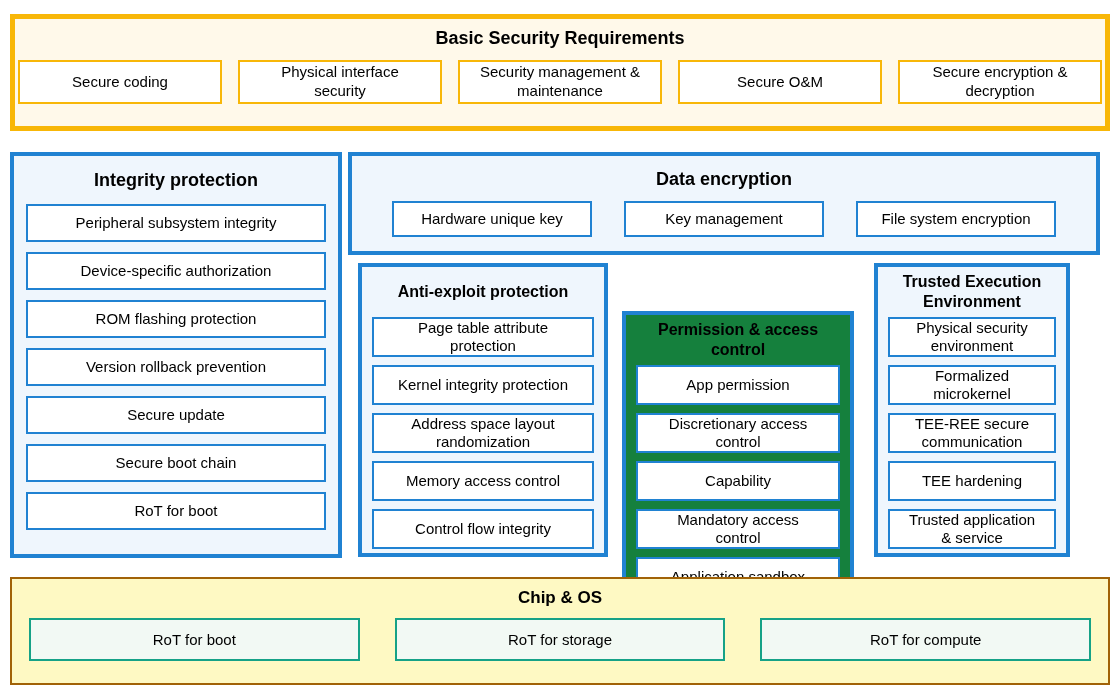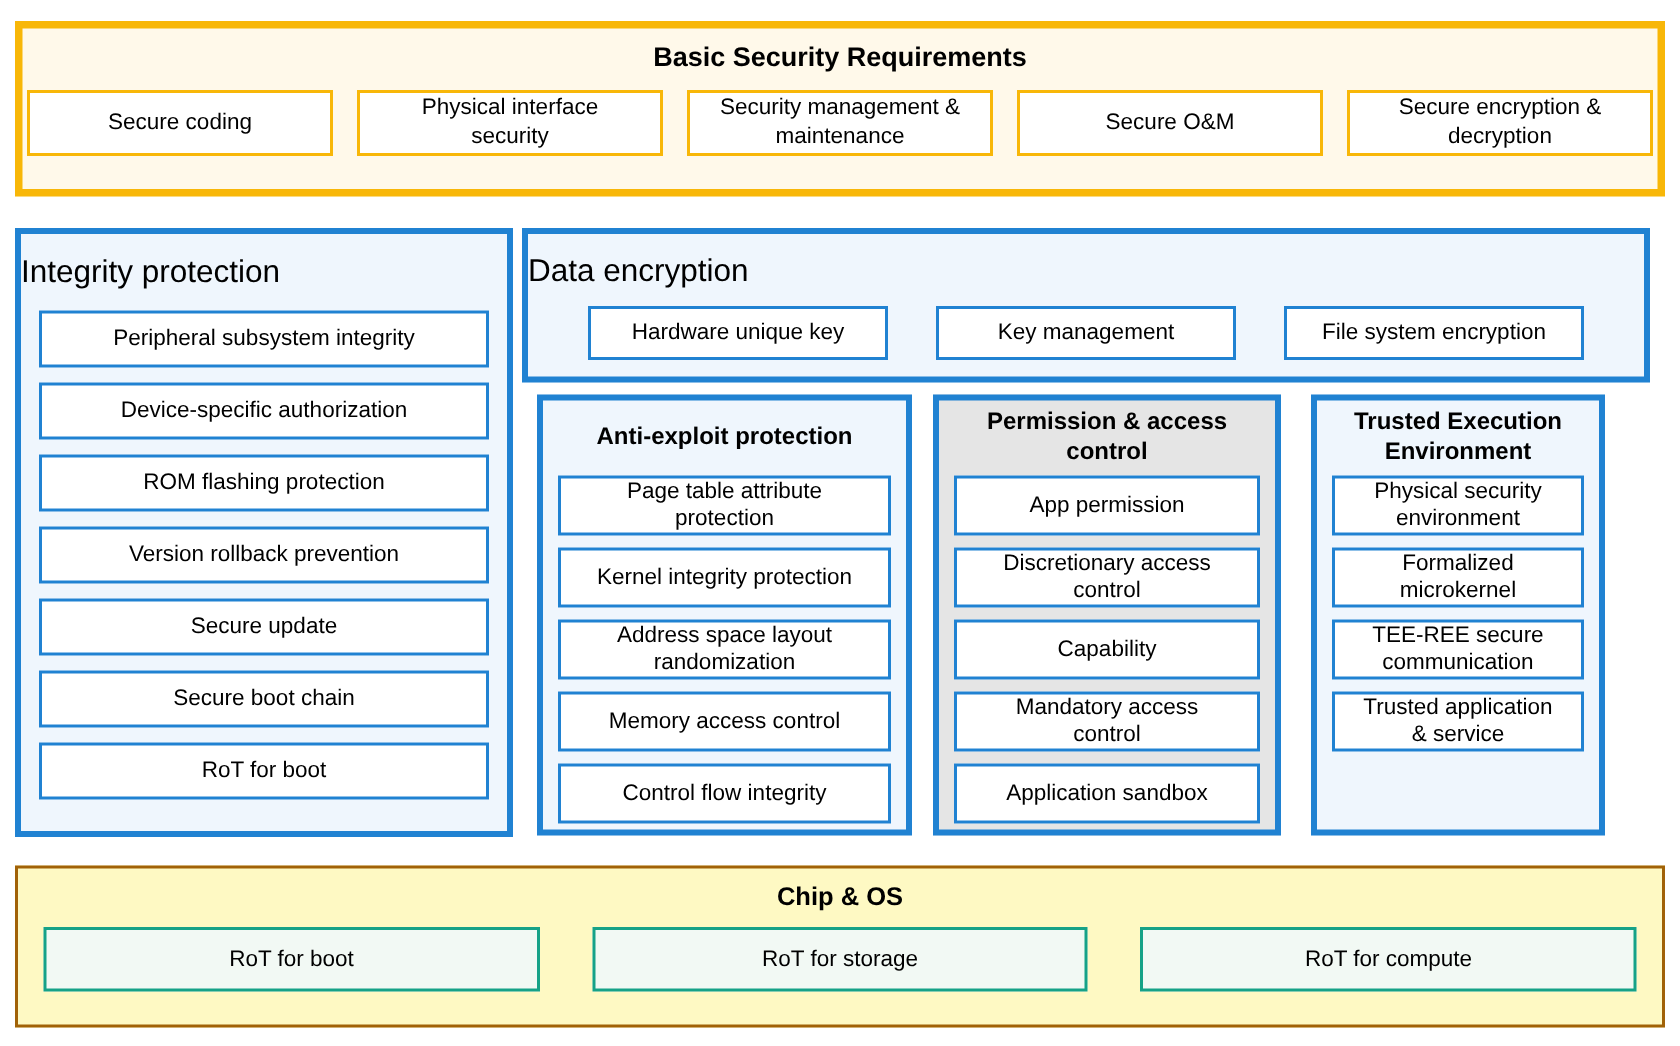--- a/index.html
+++ b/index.html
@@ -11,38 +11,38 @@
   
   #basic-panel{left:10px;top:14px;width:1100px;height:117px;border:5px solid #F8B708;background:#FFF9EA;}
   #basic-panel .panel-title{font-size:18px;font-weight:bold;text-align:center;margin:9px 0 11px;}
   #basic-row{display:flex;gap:16px;padding:0 3px;}
   .ybox{flex:1;height:44px;box-sizing:border-box;background:#ffffff;border:2px solid #F8B708;
         display:flex;align-items:center;justify-content:center;text-align:center;
         font-size:15px;line-height:1.25;padding:0 14px;}
 
   
   .blue-panel{border:4px solid #2082D2;background:#EFF6FD;}
-  .panel-title-blue{font-size:21px;font-weight:normal;}
+  .panel-title-blue{font-size:18px;font-weight:bold;text-align:center;}
   .bbox{box-sizing:border-box;background:#ffffff;border:2px solid #2082D2;
         display:flex;align-items:center;justify-content:center;text-align:center;
         font-size:15px;line-height:1.2;padding:0 16px;}
 
   #integrity-panel{left:10px;top:152px;width:332px;height:406px;}
   #integrity-panel .panel-title-blue{margin:14px 0 13px;}
   #integrity-list{display:flex;flex-direction:column;gap:10px;padding:0 12px;}
   #integrity-list .bbox{height:38px;}
 
   #dataenc-panel{left:348px;top:152px;width:752px;height:103px;}
   #dataenc-panel .panel-title-blue{margin:13px 0 11px;}
   #dataenc-row{display:flex;gap:32px;padding:0 40px;}
   #dataenc-row .bbox{flex:1;height:36px;}
 
   .column-panel{top:263px;height:294px;}
   #anti-panel{left:358px;width:250px;}
-  #perm-panel{left:622px;width:232px;background:#e5e5e5;}
+  #perm-panel{left:622px;width:232px;background:#15803d;margin-top:48px;}
   #tee-panel{left:874px;width:196px;}
   .col-title{font-size:16px;font-weight:bold;text-align:center;line-height:1.25;
              height:44px;display:flex;align-items:center;justify-content:center;margin:3px 6px 3px;}
   .col-list{display:flex;flex-direction:column;gap:8px;padding:0 10px;}
   .col-list .bbox{height:40px;}
 
   
   #chipos-panel{left:10px;top:577px;width:1100px;height:108px;border:2px solid #a16207;background:#fef9c3;}
   #chipos-panel .panel-title{font-size:17px;font-weight:bold;text-align:center;margin:9px 0 10px;}
   #chipos-row{display:flex;gap:35px;padding:0 17px;}
@@ -108,20 +108,21 @@
       <div class="bbox">Application sandbox</div>
     </div>
   </div>
 
   <div class="panel blue-panel column-panel" id="tee-panel">
     <div class="col-title">Trusted Execution Environment</div>
     <div class="col-list">
       <div class="bbox">Physical security environment</div>
       <div class="bbox">Formalized microkernel</div>
       <div class="bbox">TEE-REE secure communication</div>
+      <div class="bbox">TEE hardening</div>
       <div class="bbox">Trusted application &amp; service</div>
     </div>
   </div>
 
   <div class="panel" id="chipos-panel">
     <div class="panel-title">Chip &amp; OS</div>
     <div id="chipos-row">
       <div class="gbox">RoT for boot</div>
       <div class="gbox">RoT for storage</div>
       <div class="gbox">RoT for compute</div>

